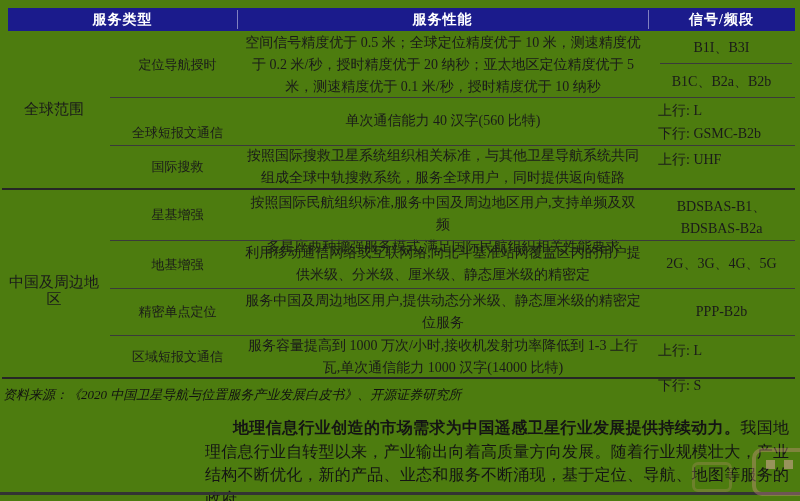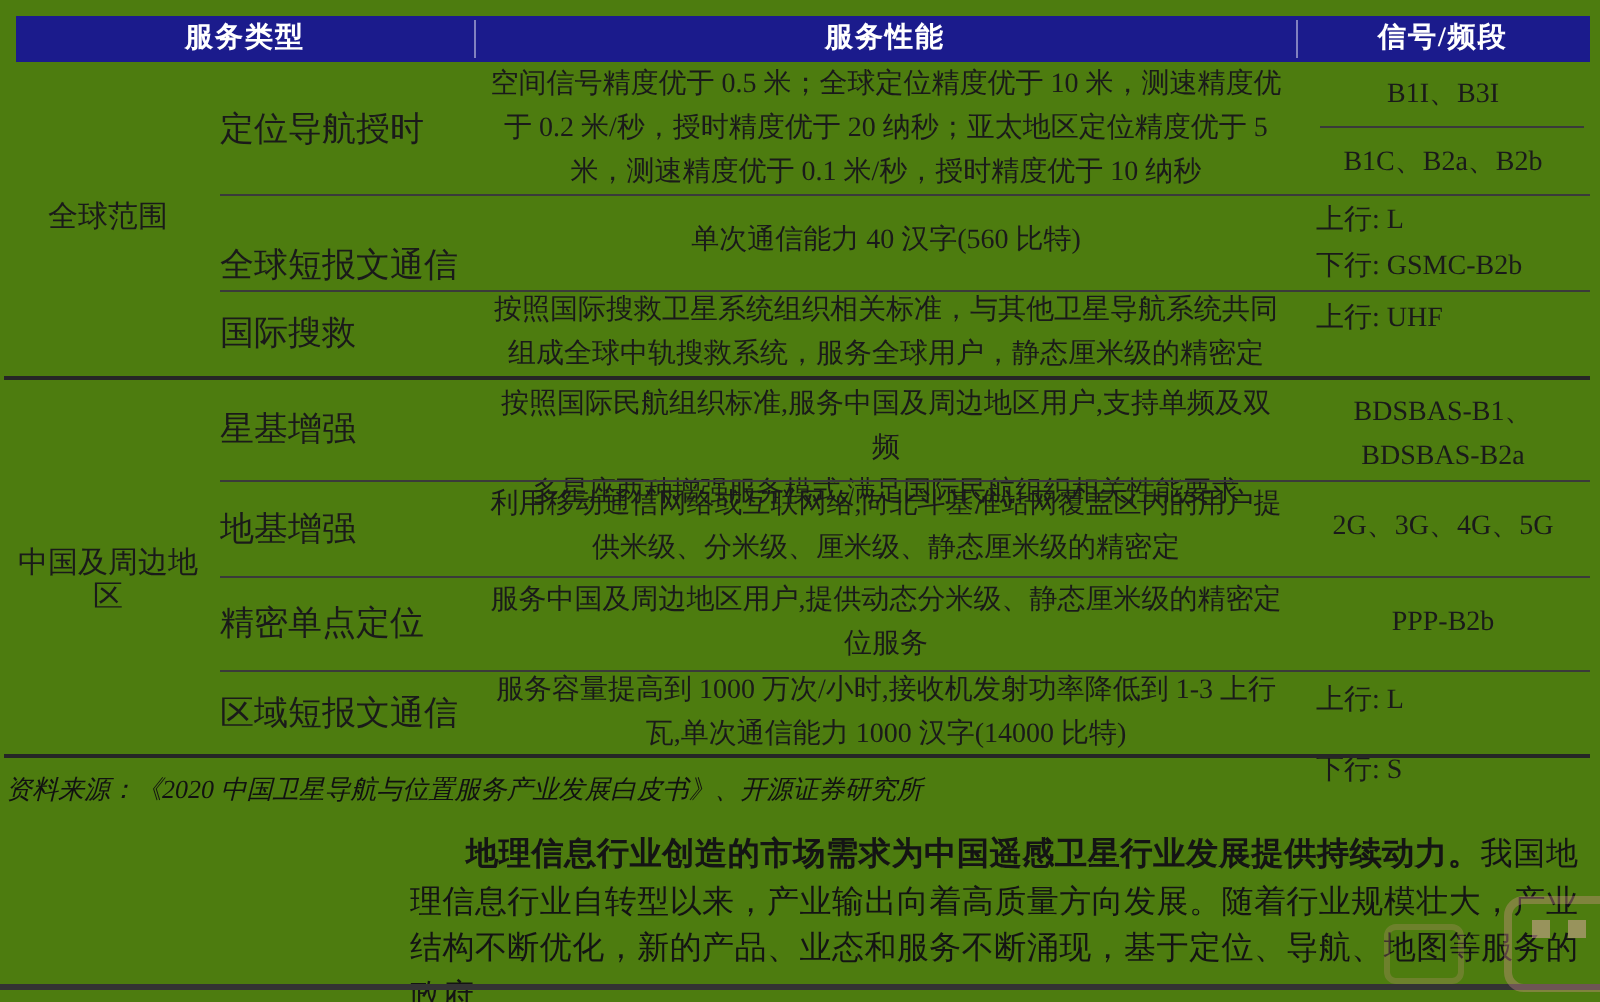--- a/index.html
+++ b/index.html
@@ -16,21 +16,21 @@
   .vdiv{position:absolute;top:2px;bottom:2px;width:1px;background:rgba(255,255,255,0.45);}
 
   
   .hline{position:absolute;height:1px;background:#3a3a3a;}
   .hline.inner{left:110px;width:685px;}
   .hline.full{left:2px;width:793px;height:2px;background:#262626;}
   .hline.sig{left:660px;width:132px;}
 
   
   .gl{position:absolute;left:2px;width:104px;text-align:center;font-size:15px;line-height:17px;}
-  .tp{position:absolute;left:110px;width:135px;text-align:left;font-size:17px;line-height:17px;}
+  .tp{position:absolute;left:110px;width:135px;text-align:center;font-size:13px;line-height:17px;}
   .pf{position:absolute;left:245px;width:396px;text-align:center;font-size:14px;line-height:22px;}
   .sg{position:absolute;left:648px;width:147px;text-align:center;font-size:14px;line-height:22px;}
   .sgl{position:absolute;left:658px;font-size:14px;line-height:22px;text-align:left;}
 
   .src{position:absolute;left:3px;top:386px;font-size:13px;font-style:italic;color:#111;}
 
   .para{position:absolute;left:205px;top:416px;width:584px;font-size:16px;line-height:23.5px;
         text-align:justify;text-indent:28px;color:#141414;}
   .para .lead{font-weight:bold;}
 
@@ -72,21 +72,21 @@
   <div class="pf" style="top:32px">
     <div>空间信号精度优于 0.5 米；全球定位精度优于 10 米，测速精度优</div>
     <div>于 0.2 米/秒，授时精度优于 20 纳秒；亚太地区定位精度优于 5</div>
     <div>米，测速精度优于 0.1 米/秒，授时精度优于 10 纳秒</div>
   </div>
   <div class="pf" style="top:110px">
     <div>单次通信能力 40 汉字(560 比特)</div>
   </div>
   <div class="pf" style="top:145px">
     <div>按照国际搜救卫星系统组织相关标准，与其他卫星导航系统共同</div>
-    <div>组成全球中轨搜救系统，服务全球用户，静态厘米级的精密定</div>
+    <div>组成全球中轨搜救系统，服务全球用户，同时提供返向链路</div>
   </div>
   <div class="pf" style="top:192px">
     <div>按照国际民航组织标准,服务中国及周边地区用户,支持单频及双频</div>
     <div>多星座两种增强服务模式,满足国际民航组织相关性能要求</div>
   </div>
   <div class="pf" style="top:242px">
     <div>利用移动通信网络或互联网络,向北斗基准站网覆盖区内的用户提</div>
     <div>供米级、分米级、厘米级、静态厘米级的精密定</div>
   </div>
   <div class="pf" style="top:290px">

